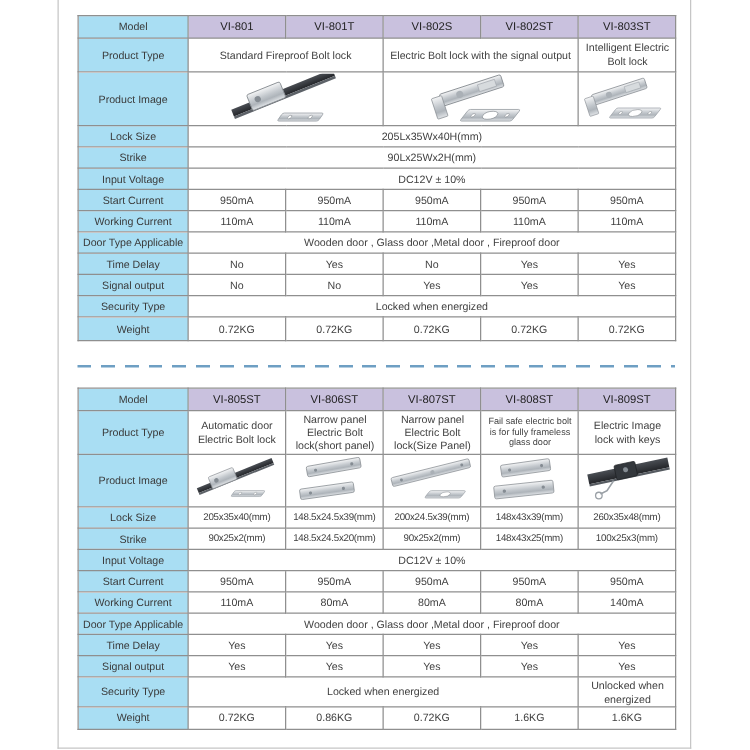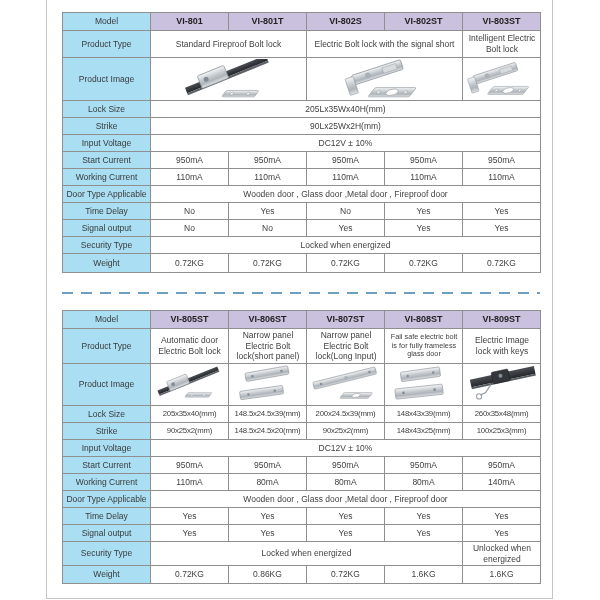--- a/index.html
+++ b/index.html
@@ -18,21 +18,21 @@
   .spec-table{
     position:absolute;left:62px;border-collapse:collapse;table-layout:fixed;
     width:478px;font-size:8.5px;color:var(--text);
   }
   #table-1{top:12px;} #table-2{top:310px;}
   .spec-table td{
     border:1px solid var(--border);text-align:center;vertical-align:middle;
     padding:1px 2px;overflow:hidden;line-height:1.25;
   }
   td.lbl{background:var(--blue);color:#3a3a3a;}
-  td.model{background:var(--purple);font-weight:bold;color:#1f1f1f;font-size:9px;}
+  td.model{background:var(--purple);font-weight:normal;color:#1f1f1f;font-size:9px;}
   td.tl{text-align:center;padding-left:4px;padding-right:3px;}
   td.xs{font-size:7.3px;line-height:1.2;margin-top:32px;}
   td.sz{font-size:7.8px;letter-spacing:-0.2px;margin-left:40px;}
   td.img-cell{padding:0;}
   .img-cell svg{display:block;margin:0 auto;}
   .dashed-sep{
     position:absolute;left:62px;top:292px;width:478px;height:2px;
     background:repeating-linear-gradient(90deg,var(--dash) 0 11px,transparent 11px 19px);
   }
 </style>
@@ -72,21 +72,21 @@
     <td class="lbl">Model</td>
     <td class="model">VI-801</td>
     <td class="model">VI-801T</td>
     <td class="model">VI-802S</td>
     <td class="model">VI-802ST</td>
     <td class="model">VI-803ST</td>
   </tr>
   <tr style="height:27px">
     <td class="lbl">Product Type</td>
     <td colspan="2">Standard Fireproof Bolt lock</td>
-    <td colspan="2">Electric Bolt lock with the signal short</td>
+    <td colspan="2">Electric Bolt lock with the signal output</td>
     <td class="tl">Intelligent Electric Bolt lock</td>
   </tr>
   <tr style="height:43px">
     <td class="lbl">Product Image</td>
     <td colspan="2" class="img-cell">
       <svg width="130" height="40" viewBox="0 0 140 56">
         <g transform="rotate(-22 70 22)">
           <rect x="6" y="16" width="122" height="8" fill="url(#gdark)"></rect>
           <rect x="6" y="24" width="122" height="3" fill="#5d6268"></rect>
           <rect x="28" y="7" width="40" height="19" rx="2" fill="url(#gmet)" stroke="#8c9196" stroke-width="1"></rect>
@@ -212,21 +212,21 @@
     <td class="model">VI-805ST</td>
     <td class="model">VI-806ST</td>
     <td class="model">VI-807ST</td>
     <td class="model">VI-808ST</td>
     <td class="model">VI-809ST</td>
   </tr>
   <tr style="height:34px">
     <td class="lbl">Product Type</td>
     <td>Automatic door Electric Bolt lock</td>
     <td class="tl">Narrow panel Electric Bolt lock(short panel)</td>
-    <td class="tl">Narrow panel Electric Bolt lock(Long Input)</td>
+    <td class="tl">Narrow panel Electric Bolt lock(Size Panel)</td>
     <td class="tl xs">Fail safe electric bolt is for fully frameless glass door</td>
     <td class="tl">Electric Image lock with keys</td>
   </tr>
   <tr style="height:42px">
     <td class="lbl">Product Image</td>
     <td class="img-cell">
       <svg width="74" height="38" viewBox="0 0 140 56">
         <g transform="rotate(-22 70 22)">
           <rect x="6" y="16" width="122" height="8" fill="url(#gdark)"></rect>
           <rect x="6" y="24" width="122" height="3" fill="#5d6268"></rect>

